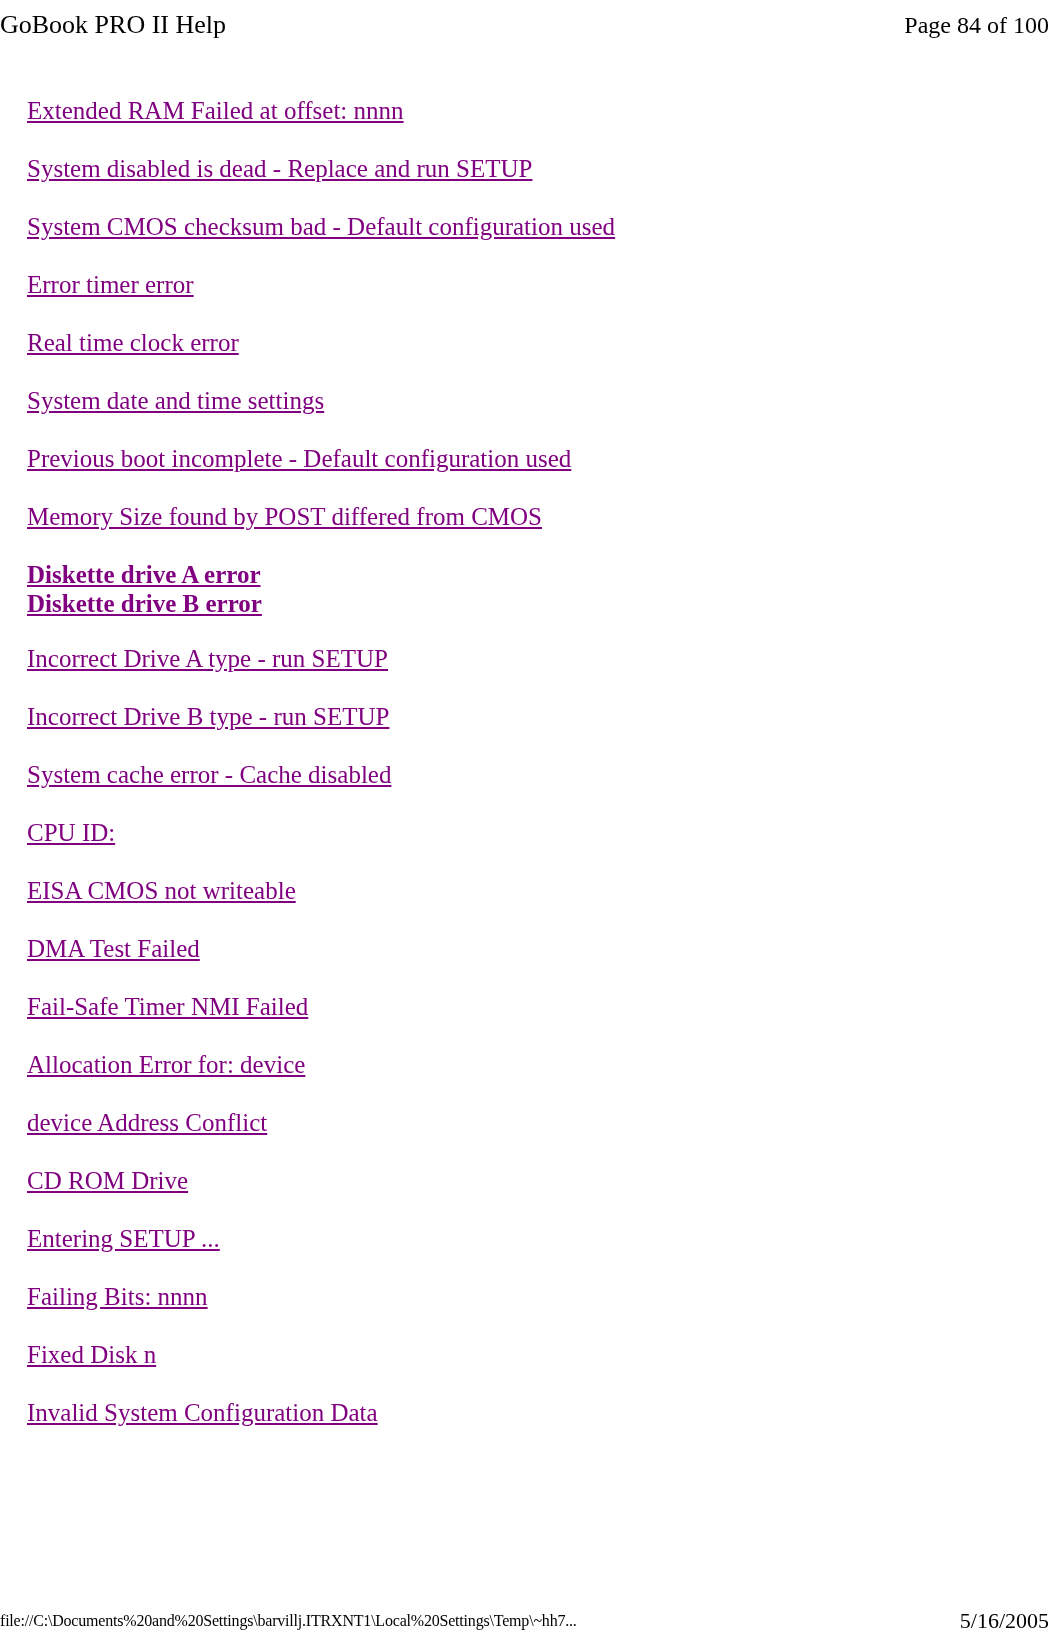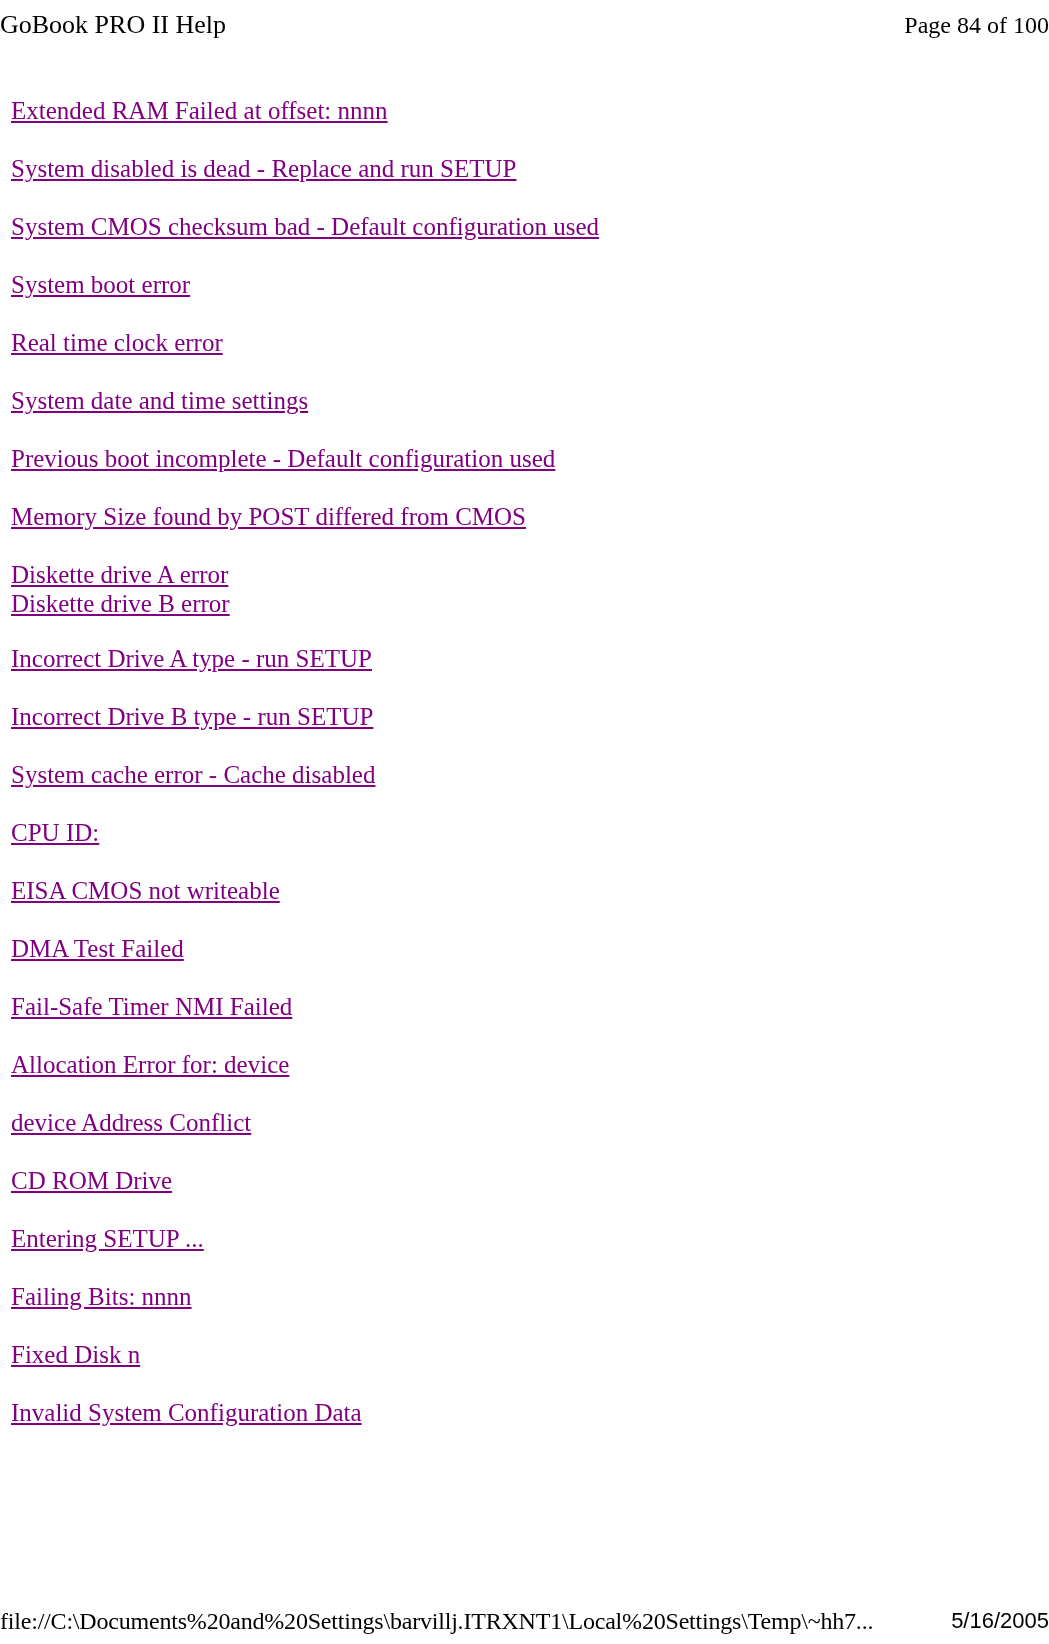--- a/index.html
+++ b/index.html
@@ -45,87 +45,88 @@
     line-height: 30px;
     font-weight: 400;
     color: #000000;
     white-space: nowrap;
     text-align: right;
   }
 
   
   .content {
     position: absolute;
-    left: 0;
+    left: 16px;
     top: 96px;
     width: 956px;
     padding-left: 11px;
   }
   .link-para {
     margin: 0 0 26px 0;
     padding: 0;
     line-height: 29px;
   }
   a.topic-link {
     font-family: "Liberation Serif", "DejaVu Serif", serif;
     font-size: 25px;
     line-height: 29px;
     color: #800080;
     text-decoration: underline;
     cursor: pointer;
     white-space: nowrap;
   }
   .stacked-line {
     display: block;
+    font-weight: bold;
   }
 
   
   .page-footer {
     position: absolute;
     left: 0;
     bottom: 8px;
     width: 1049px;
     height: 30px;
     display: flex;
     align-items: center;
     justify-content: space-between;
     box-sizing: border-box;
     white-space: nowrap;
   }
   .footer-path {
     font-family: "Liberation Serif", "DejaVu Serif", serif;
-    font-size: 24px;
+    font-size: 16px;
     line-height: 26px;
     color: #000000;
     white-space: nowrap;
     letter-spacing: -0.2px;
   }
   .footer-date {
-    font-family: Liberation Sans, sans-serif;
+    font-family: Liberation Serif, serif;
     font-size: 22px;
     line-height: 26px;
     color: #000000;
     white-space: nowrap;
     padding-left: 8px;
     margin-left: 40px;
   }
 </style>
 </head>
 <body>
 
 <div class="page-header">
   <div class="header-title">GoBook PRO II Help</div>
   <div class="header-page">Page 84 of 100</div>
 </div>
 
 <div class="content" id="link-list">
     <p class="link-para"><a class="topic-link" href="#">Extended RAM Failed at offset: nnnn</a></p>
     <p class="link-para"><a class="topic-link" href="#">System disabled is dead - Replace and run SETUP</a></p>
     <p class="link-para"><a class="topic-link" href="#">System CMOS checksum bad - Default configuration used</a></p>
-    <p class="link-para"><a class="topic-link" href="#">System boot error</a></p>
+    <p class="link-para"><a class="topic-link" href="#">Error timer error</a></p>
     <p class="link-para"><a class="topic-link" href="#">Real time clock error</a></p>
     <p class="link-para"><a class="topic-link" href="#">System date and time settings</a></p>
     <p class="link-para"><a class="topic-link" href="#">Previous boot incomplete - Default configuration used</a></p>
     <p class="link-para"><a class="topic-link" href="#">Memory Size found by POST differed from CMOS</a></p>
     <p class="link-para">
       <a class="topic-link stacked-line" href="#">Diskette drive A error</a>
       <a class="topic-link stacked-line" href="#">Diskette drive B error</a>
     </p>
     <p class="link-para"><a class="topic-link" href="#">Incorrect Drive A type - run SETUP</a></p>
     <p class="link-para"><a class="topic-link" href="#">Incorrect Drive B type - run SETUP</a></p>

